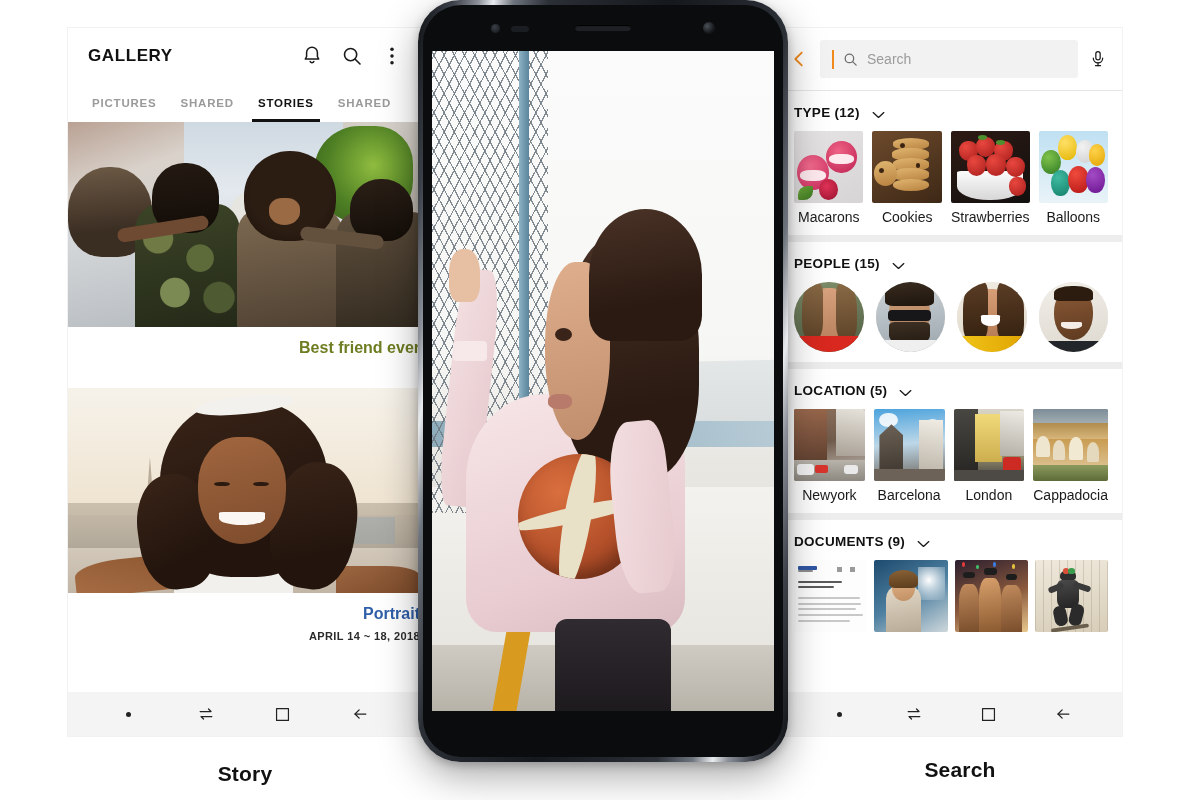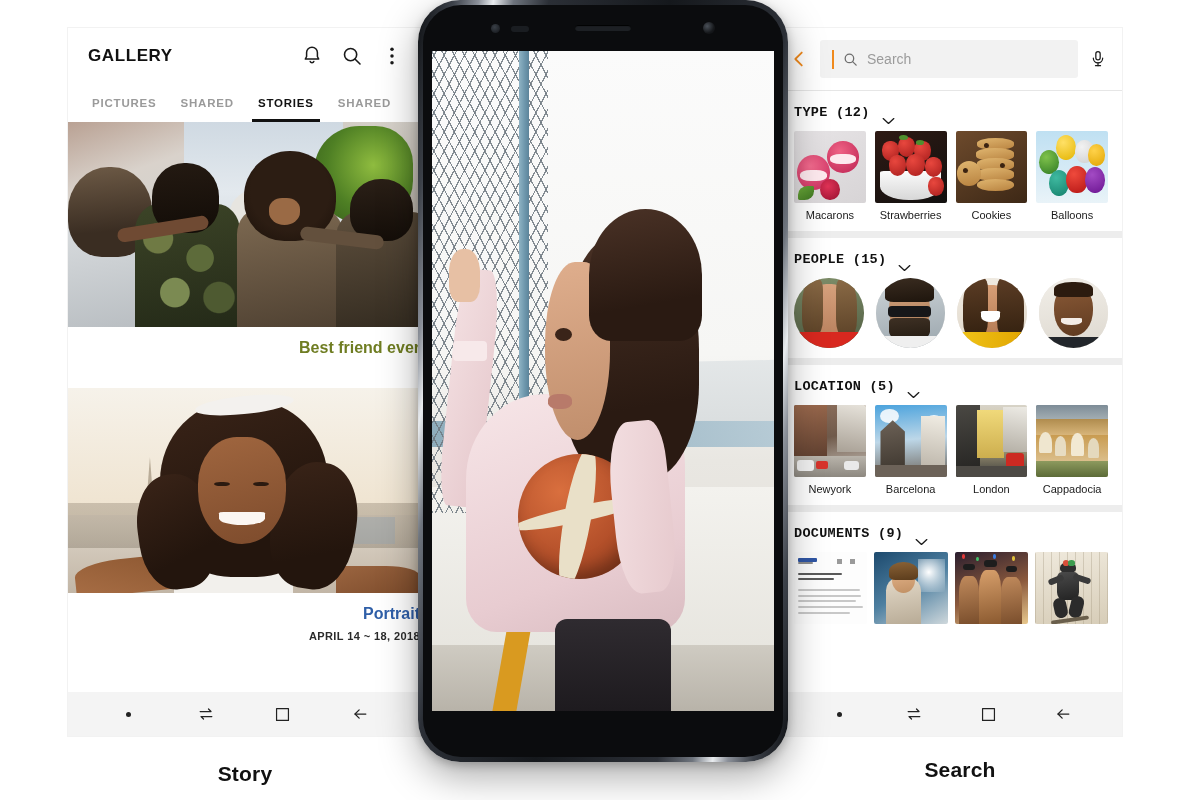--- a/index.html
+++ b/index.html
@@ -68,33 +68,33 @@
   .srch-box {
     flex: 1; height: 38px; background: #f2f2f2; border-radius: 3px;
     display: flex; align-items: center; gap: 8px; padding: 0 12px;
   }
   .srch-caret { width: 2px; height: 19px; background: #f08a1d; flex:0 0 auto; }
   .srch-ph { font-size: 14px; color: #9b9b9b; flex: 1; }
   .srch-divider { height: 1px; background: #e6e6e6; }
 
   .sec { padding: 14px 0 10px 0; }
   .sec-head {
-    display: flex; align-items: flex-end; gap: 12px;
-    padding: 0 14px; margin-bottom: 11px; font-family: Liberation Mono, monospace;
+    display: flex; align-items: flex-start; gap: 12px;
+    padding: 0 14px; margin-bottom: 11px;
   }
   .sec-title { font-size: 13.5px; font-weight: bold; letter-spacing: .3px; color: #111; }
   .chev-down { width: 13px; height: 8px; }
   .thumb-row { display: flex; gap: 9px; padding: 0 14px; }
   .thumb { flex: 1 1 0; }
   .thumb-img {
     width: 100%; height: 72px; border-radius: 2px; overflow: hidden;
     position: relative; background: #ddd;
   }
   .thumb-label {
-    margin-top: 6px; text-align: center; font-size: 11px; color: #1a1a1a;
+    margin-top: 6px; text-align: center; font-size: 14px; color: #1a1a1a;
     white-space: nowrap; overflow: hidden; text-overflow: ellipsis;
   }
   .avatar-row { display: flex; gap: 12px; padding: 0 14px; }
   .avatar {
     flex: 1 1 0; aspect-ratio: 1/1; border-radius: 50%;
     overflow: hidden; position: relative; background: #e8e4df;
   }
   .doc-row { display: flex; gap: 7px; padding: 0 14px; }
   .doc-thumb {
     flex: 1 1 0; height: 72px; border-radius: 2px; overflow: hidden;
@@ -437,47 +437,47 @@
             <div class="mac" style="left:4%;top:34%;width:46%;height:48%;background:radial-gradient(circle at 40% 32%,#f26c8e,#c7275a);"></div>
             <div class="mac" style="left:8%;top:54%;width:38%;height:16%;background:#fde9ee;border-radius:40%;"></div>
             <div class="mac" style="left:46%;top:14%;width:44%;height:44%;background:radial-gradient(circle at 40% 32%,#ef6285,#bd2352);"></div>
             <div class="mac" style="left:50%;top:32%;width:36%;height:14%;background:#fde9ee;border-radius:40%;"></div>
             <div class="mac" style="left:36%;top:66%;width:28%;height:30%;background:radial-gradient(circle at 40% 35%,#e03357,#97112f);"></div>
             <div style="position:absolute;left:6%;top:76%;width:22%;height:20%;background:linear-gradient(140deg,#6fae3c,#3c7420);border-radius:60% 10% 60% 10%;"></div>
           </div>
           <div class="thumb-label">Macarons</div>
         </div>
         <div class="thumb">
+          <div class="thumb-img t-cookie">
+            <div class="ck" style="left:30%;top:10%;width:52%;height:17%;"></div>
+            <div class="ck" style="left:28%;top:24%;width:54%;height:17%;"></div>
+            <div class="ck" style="left:30%;top:38%;width:52%;height:17%;"></div>
+            <div class="ck" style="left:28%;top:52%;width:54%;height:17%;"></div>
+            <div class="ck" style="left:30%;top:66%;width:52%;height:18%;"></div>
+            <div class="ck" style="left:2%;top:42%;width:34%;height:34%;border-radius:50%;"></div>
+            <div style="position:absolute;left:40%;top:16%;width:7%;height:7%;background:#3b2311;border-radius:50%;"></div>
+            <div style="position:absolute;left:62%;top:44%;width:7%;height:7%;background:#3b2311;border-radius:50%;"></div>
+            <div style="position:absolute;left:10%;top:52%;width:7%;height:7%;background:#3b2311;border-radius:50%;"></div>
+          </div>
+          <div class="thumb-label">Cookies</div>
+        </div>
+        <div class="thumb">
           <div class="thumb-img t-straw">
             <div class="t-bowl"></div>
             <div class="sb" style="left:10%;top:14%;width:24%;height:28%;"></div>
             <div class="sb" style="left:32%;top:8%;width:24%;height:28%;"></div>
             <div class="sb" style="left:55%;top:14%;width:24%;height:28%;"></div>
             <div class="sb" style="left:20%;top:34%;width:24%;height:28%;"></div>
             <div class="sb" style="left:44%;top:32%;width:26%;height:30%;"></div>
             <div class="sb" style="left:70%;top:36%;width:24%;height:28%;"></div>
             <div class="sb" style="left:74%;top:64%;width:22%;height:26%;"></div>
             <div style="position:absolute;left:34%;top:6%;width:12%;height:7%;background:#4e8f2e;border-radius:50%;"></div>
             <div style="position:absolute;left:57%;top:12%;width:12%;height:7%;background:#4e8f2e;border-radius:50%;"></div>
           </div>
           <div class="thumb-label">Strawberries</div>
-        </div>
-        <div class="thumb">
-          <div class="thumb-img t-cookie">
-            <div class="ck" style="left:30%;top:10%;width:52%;height:17%;"></div>
-            <div class="ck" style="left:28%;top:24%;width:54%;height:17%;"></div>
-            <div class="ck" style="left:30%;top:38%;width:52%;height:17%;"></div>
-            <div class="ck" style="left:28%;top:52%;width:54%;height:17%;"></div>
-            <div class="ck" style="left:30%;top:66%;width:52%;height:18%;"></div>
-            <div class="ck" style="left:2%;top:42%;width:34%;height:34%;border-radius:50%;"></div>
-            <div style="position:absolute;left:40%;top:16%;width:7%;height:7%;background:#3b2311;border-radius:50%;"></div>
-            <div style="position:absolute;left:62%;top:44%;width:7%;height:7%;background:#3b2311;border-radius:50%;"></div>
-            <div style="position:absolute;left:10%;top:52%;width:7%;height:7%;background:#3b2311;border-radius:50%;"></div>
-          </div>
-          <div class="thumb-label">Cookies</div>
         </div>
         <div class="thumb">
           <div class="thumb-img t-balloon">
             <div class="bl" style="left:4%;top:26%;width:28%;height:34%;background:radial-gradient(circle at 36% 30%,#7fc24b,#2f7a24);"></div>
             <div class="bl" style="left:28%;top:6%;width:28%;height:34%;background:radial-gradient(circle at 36% 30%,#ffe066,#e3b400);"></div>
             <div class="bl" style="left:54%;top:12%;width:26%;height:32%;background:radial-gradient(circle at 36% 30%,#f2f2f2,#cfcfcf);"></div>
             <div class="bl" style="left:18%;top:54%;width:28%;height:36%;background:radial-gradient(circle at 36% 30%,#3fb9a0,#14806c);"></div>
             <div class="bl" style="left:42%;top:48%;width:30%;height:38%;background:radial-gradient(circle at 36% 30%,#ef4a3c,#b41414);"></div>
             <div class="bl" style="left:68%;top:50%;width:28%;height:36%;background:radial-gradient(circle at 36% 30%,#a34bc4,#6a1390);"></div>
             <div class="bl" style="left:72%;top:18%;width:24%;height:30%;background:radial-gradient(circle at 36% 30%,#ffd24a,#e0a400);"></div>

